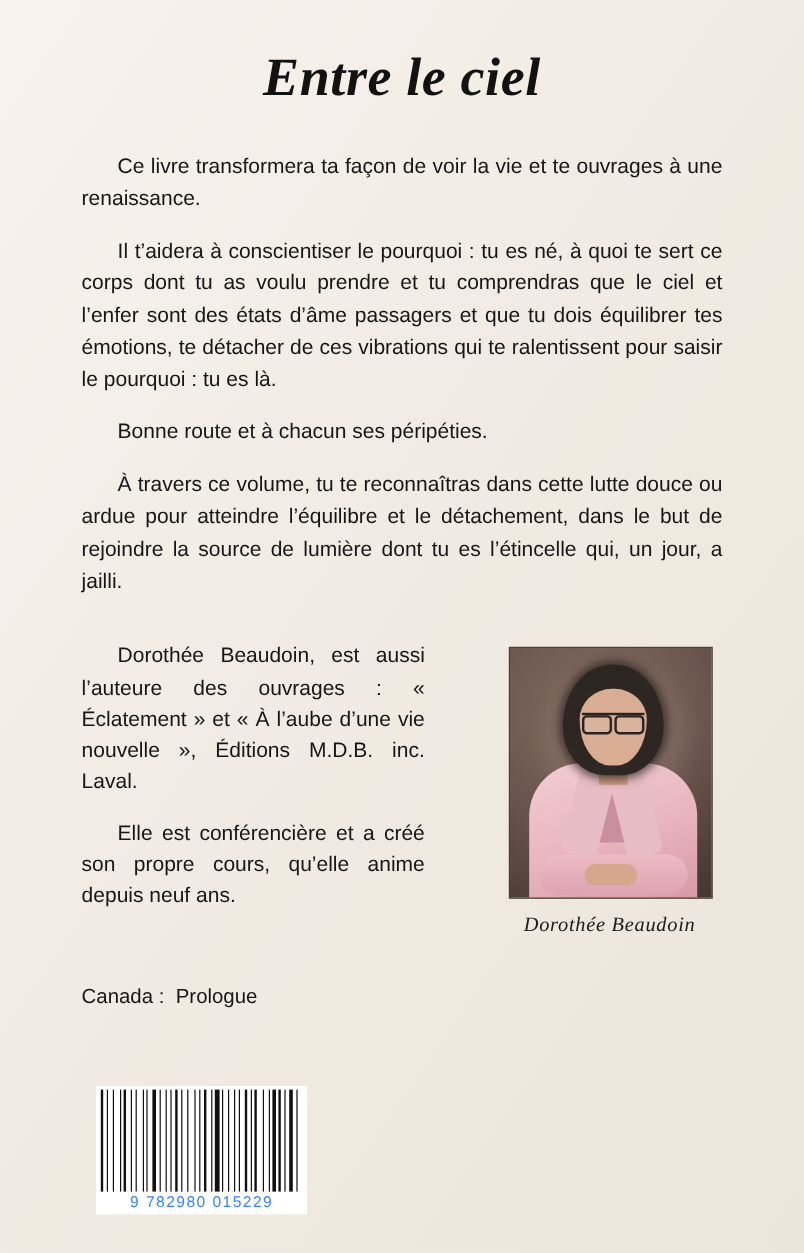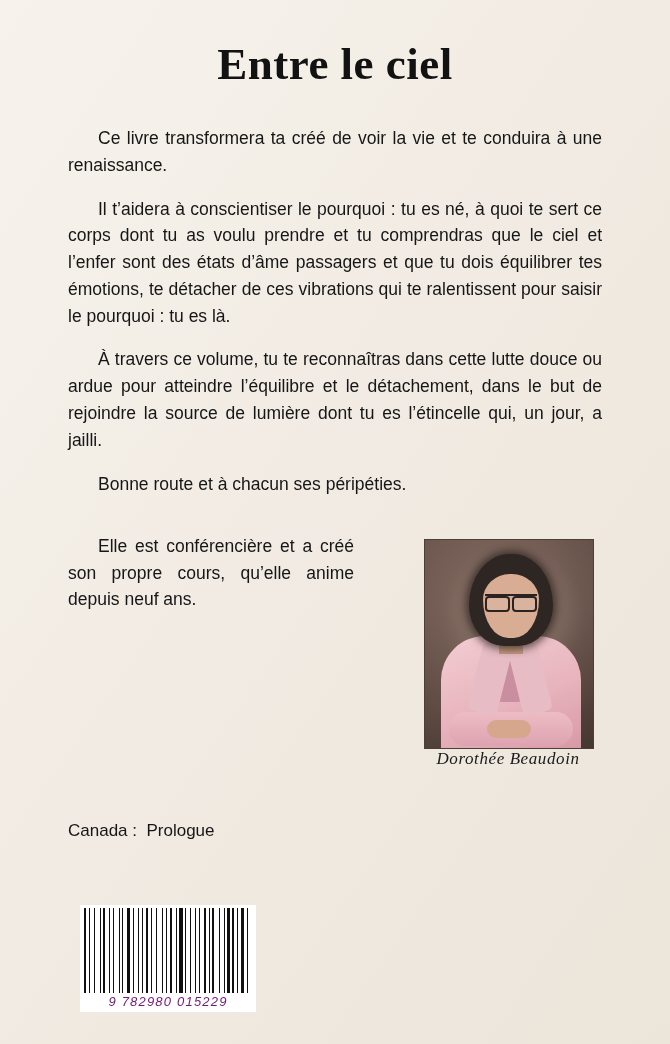--- a/index.html
+++ b/index.html
@@ -26,20 +26,21 @@
     left: 68px;
     top: 30px;
     width: 534px;
     height: 990px;
   }
 
   
   .title {
     text-align: center;
     font-family: "Liberation Serif", serif;
+    font-style: italic;
     font-weight: bold;
     font-size: 45px;
     line-height: 1.18;
     letter-spacing: 0.5px;
     color: #121212;
     margin: 8px 0 0 0;
   }
   .title .line1 { display: block; }
   .title .line2 { display: block; }
 
@@ -182,20 +183,21 @@
     border-radius: 18px;
   }
   .ph-hands {
     position: absolute;
     left: 62px; bottom: 10px;
     width: 44px; height: 18px;
     background: #d6a78d;
     border-radius: 9px;
   }
   .photo-caption {
+    margin-top: 12px;
     text-align: center;
     font-family: "Liberation Serif", serif;
     font-style: italic;
     font-size: 17px;
     color: #1b1b1b;
     letter-spacing: 0.6px;
   }
 
   
   .contact {
@@ -229,43 +231,43 @@
     height: 100%;
     margin-right: 1px;
   }
   .barcode-number {
     background: #fff;
     font-family: "Liberation Sans", sans-serif;
     font-size: 13px;
     letter-spacing: 1.2px;
     text-align: center;
     padding: 1px 0 3px 0;
-    color: #701a75;
-    font-style: italic;
+    color: #3b82f6;
   }
 </style>
 </head>
 <body>
 
 <div class="page">
   <div class="inner">
 
     <div class="title">
       <span class="line1">Entre le ciel</span>
     </div>
 
     <div class="blurb">
-      <p>Ce livre transformera ta créé de voir la vie et te conduira à une renaissance.</p>
+      <p>Ce livre transformera ta façon de voir la vie et te ouvrages à une renaissance.</p>
       <p>Il t’aidera à conscientiser le pourquoi : tu es né, à quoi te sert ce corps dont tu as voulu prendre et tu comprendras que le ciel et l’enfer sont des états d’âme passagers et que tu dois équilibrer tes émotions, te détacher de ces vibrations qui te ralentissent pour saisir le pourquoi : tu es là.</p>
+      <p>Bonne route et à chacun ses péripéties.</p>
       <p>À travers ce volume, tu te reconnaîtras dans cette lutte douce ou ardue pour atteindre l’équilibre et le détachement, dans le but de rejoindre la source de lumière dont tu es l’étincelle qui, un jour, a jailli.</p>
-      <p>Bonne route et à chacun ses péripéties.</p>
     </div>
 
     <div class="author-section">
       <div class="author-text">
+        <p>Dorothée Beaudoin, est aussi l’auteure des ouvrages : « Éclatement » et « À l’aube d’une vie nouvelle », Éditions M.D.B. inc. Laval.</p>
         <p>Elle est conférencière et a créé son propre cours, qu’elle anime depuis neuf ans.</p>
       </div>
 
       <div class="photo-wrap">
         <div class="photo">
           <div class="ph-bg"></div>
           <div class="ph-jacket"></div>
           <div class="ph-arms"></div>
           <div class="ph-hands"></div>
           <div class="ph-inner"></div>

